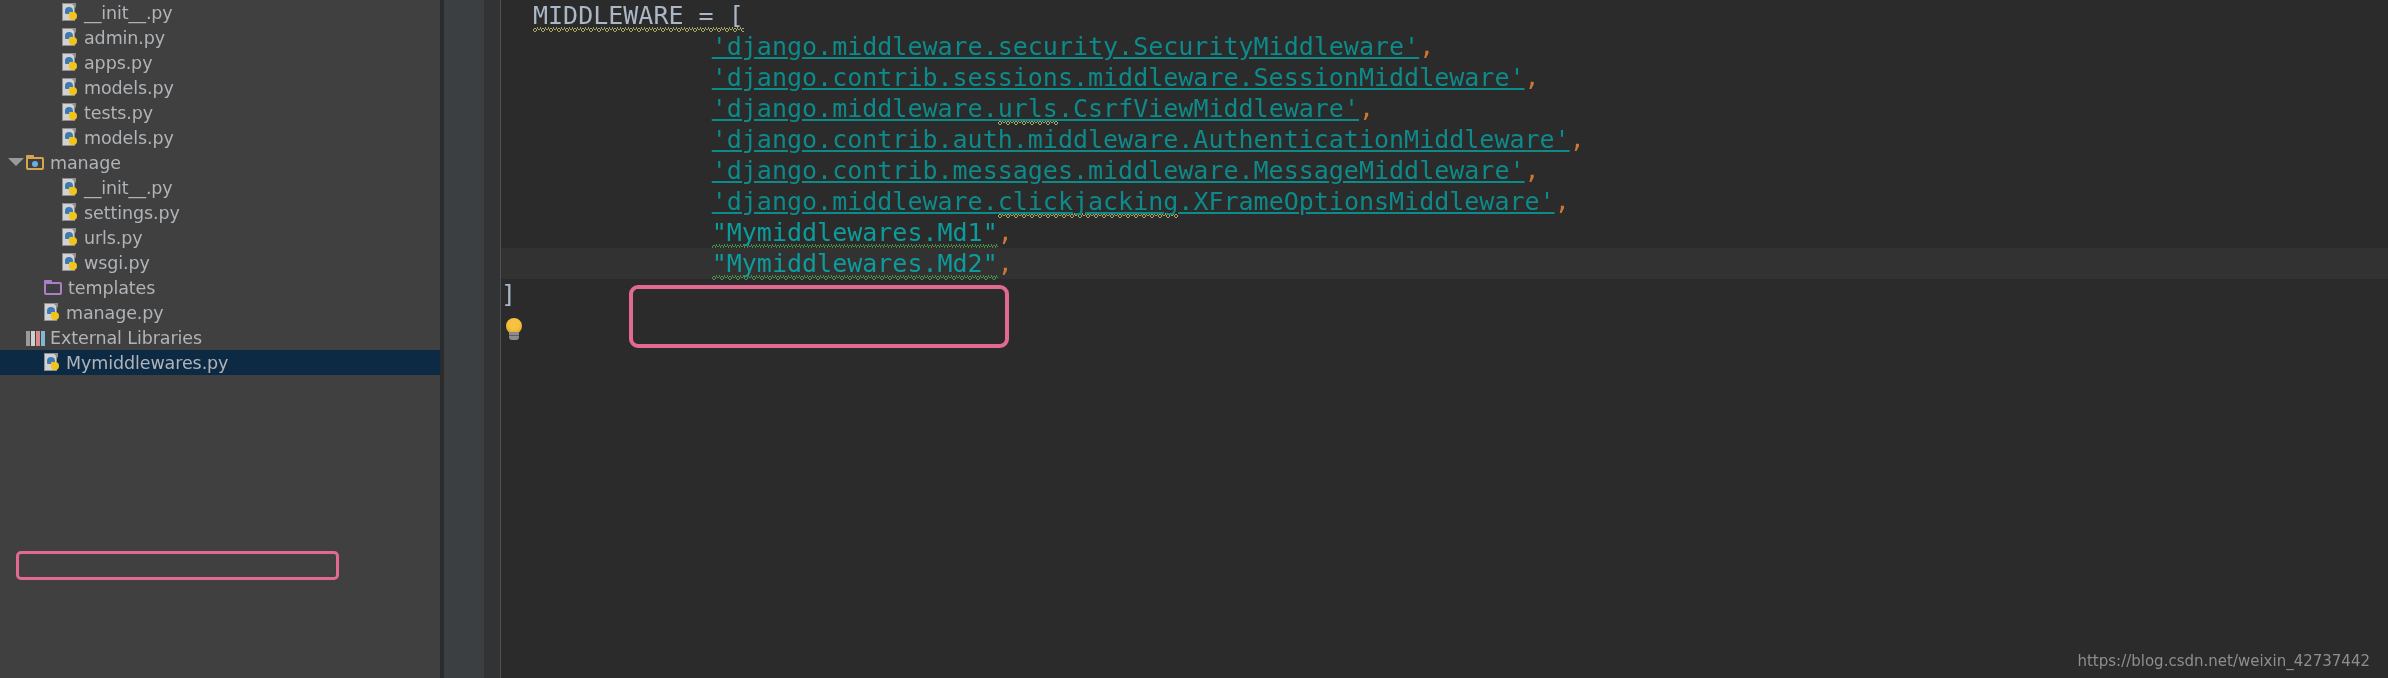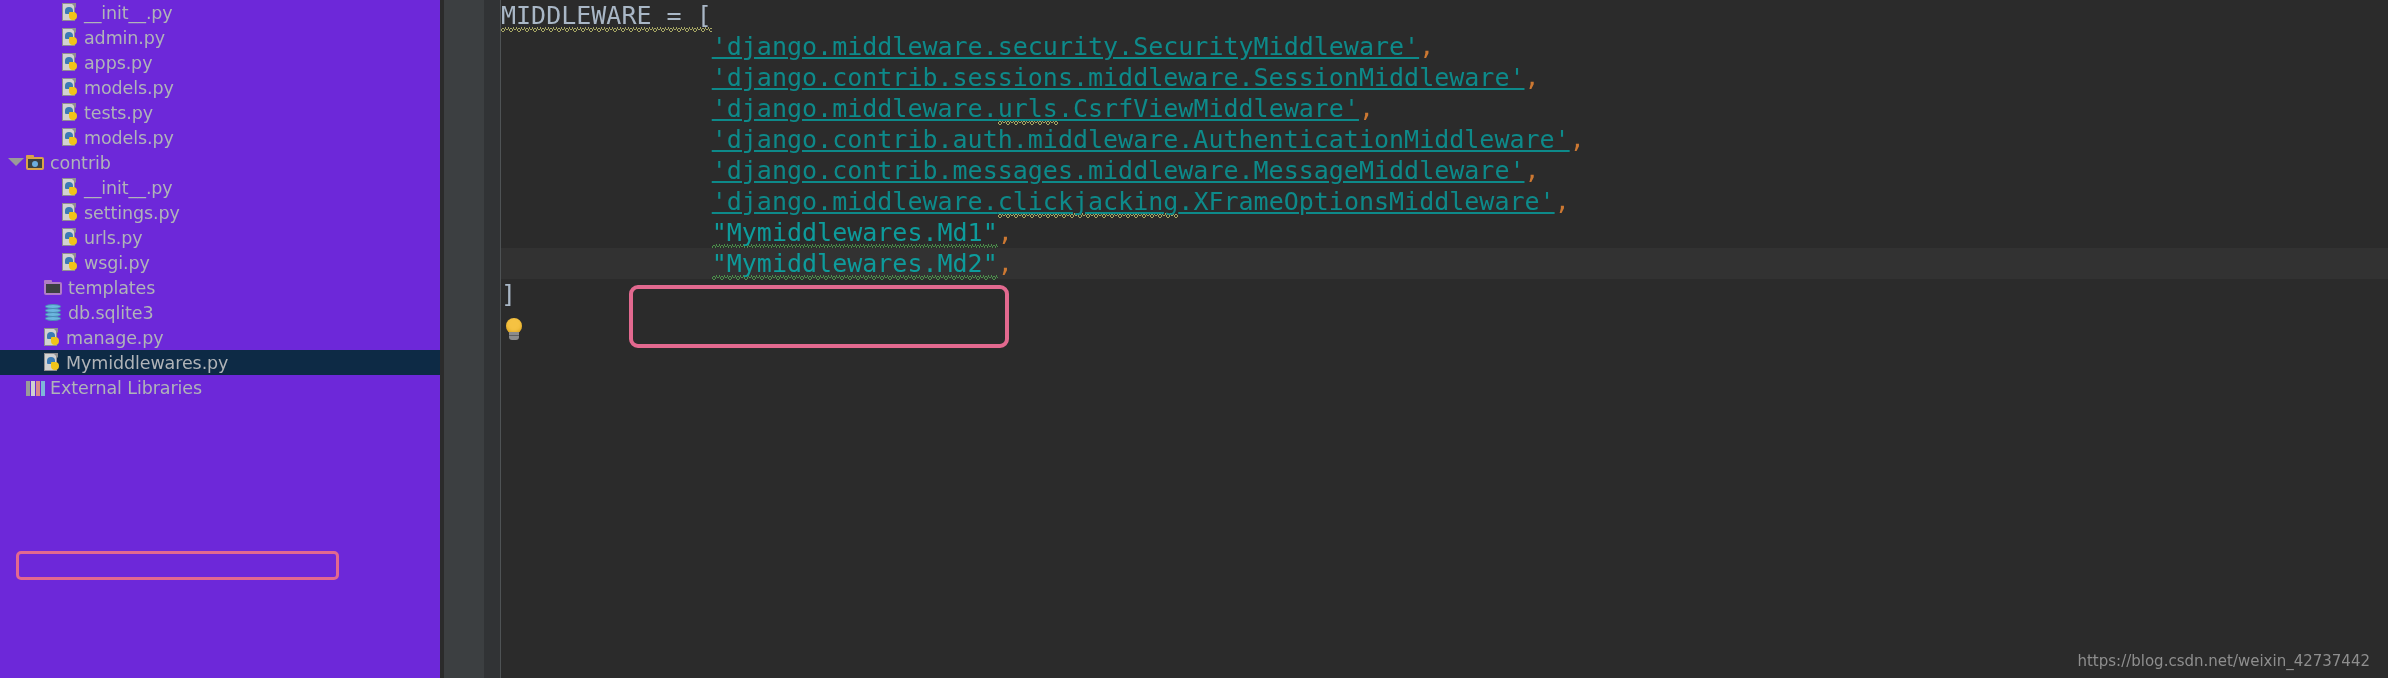--- a/index.html
+++ b/index.html
@@ -7,21 +7,21 @@
     width:2388px;height:678px;overflow:hidden;
     background:#2b2b2b;
     font-family:"DejaVu Sans","Liberation Sans",sans-serif;
     -webkit-font-smoothing:antialiased;
   }
   #app{position:relative;width:2388px;height:678px;}
 
   
   #sidebar{
     position:absolute;left:0;top:0;width:440px;height:678px;
-    background:#6d28d9;overflow:hidden;
+    background:#404040;overflow:hidden;
   }
   .tree-row{
     position:relative;height:25px;line-height:25px;
     white-space:nowrap;color:#a9b7c6;font-size:17.5px;
     font-family:"DejaVu Sans","Liberation Sans",sans-serif;
     color:#b0b4b8;
   }
   .tree-row .lbl{vertical-align:middle;letter-spacing:-0.1px;}
   .tree-row.selected{background:#0d2a45;}
   .arrow{
@@ -98,21 +98,21 @@
   #editor{
     position:absolute;left:501px;top:0;right:0;height:678px;
     background:#2b2b2b;overflow:hidden;
   }
   .code-line{
     position:relative;height:31px;line-height:31px;white-space:pre;
     font-family:"DejaVu Sans Mono","Liberation Mono",monospace;
     font-size:25px;color:#a9b7c6;letter-spacing:0px;
   }
   .code-line.current{background:#323232;}
-  .kw{color:#a9b7c6;}
+  .kw{color:#a9b7c6;margin-left:32px;}
   .str{color:#0d8a8a;text-decoration:underline;}
   .str2{color:#0d9c9c;}
   .punct{color:#cc7832;}
   .brk{color:#a9b7c6;}
   
   .sq-yellow{
     background-image:
       radial-gradient(circle at 2px 3px, rgba(0,0,0,0) 1.4px, #b5b56a 1.6px, rgba(0,0,0,0) 2.1px),
       radial-gradient(circle at 6px 1px, rgba(0,0,0,0) 1.4px, #b5b56a 1.6px, rgba(0,0,0,0) 2.1px);
     background-size:8px 5px;background-repeat:repeat-x;
@@ -162,30 +162,29 @@
 <div id="app">
 
   <div id="sidebar">
     <div id="tree-list">
         <div class="tree-row"><span style="display: inline-block; width: 62px;"></span><span class="ico ico-py"><span class="page"></span><span class="fold"></span><span class="sb"></span><span class="sy"></span></span><span class="lbl">__init__.py</span></div>
         <div class="tree-row"><span style="display: inline-block; width: 62px;"></span><span class="ico ico-py"><span class="page"></span><span class="fold"></span><span class="sb"></span><span class="sy"></span></span><span class="lbl">admin.py</span></div>
         <div class="tree-row"><span style="display: inline-block; width: 62px;"></span><span class="ico ico-py"><span class="page"></span><span class="fold"></span><span class="sb"></span><span class="sy"></span></span><span class="lbl">apps.py</span></div>
         <div class="tree-row"><span style="display: inline-block; width: 62px;"></span><span class="ico ico-py"><span class="page"></span><span class="fold"></span><span class="sb"></span><span class="sy"></span></span><span class="lbl">models.py</span></div>
         <div class="tree-row"><span style="display: inline-block; width: 62px;"></span><span class="ico ico-py"><span class="page"></span><span class="fold"></span><span class="sb"></span><span class="sy"></span></span><span class="lbl">tests.py</span></div>
         <div class="tree-row"><span style="display: inline-block; width: 62px;"></span><span class="ico ico-py"><span class="page"></span><span class="fold"></span><span class="sb"></span><span class="sy"></span></span><span class="lbl">models.py</span></div>
-        <div class="tree-row"><span class="arrow"></span><span style="display: inline-block; width: 26px;"></span><span class="ico ico-folder orange"><span class="tab"></span><span class="body"></span><span class="dot"></span></span><span class="lbl">contrib</span></div>
+        <div class="tree-row"><span class="arrow"></span><span style="display: inline-block; width: 26px;"></span><span class="ico ico-folder orange"><span class="tab"></span><span class="body"></span><span class="dot"></span></span><span class="lbl">manage</span></div>
         <div class="tree-row"><span style="display: inline-block; width: 62px;"></span><span class="ico ico-py"><span class="page"></span><span class="fold"></span><span class="sb"></span><span class="sy"></span></span><span class="lbl">__init__.py</span></div>
         <div class="tree-row"><span style="display: inline-block; width: 62px;"></span><span class="ico ico-py"><span class="page"></span><span class="fold"></span><span class="sb"></span><span class="sy"></span></span><span class="lbl">settings.py</span></div>
         <div class="tree-row"><span style="display: inline-block; width: 62px;"></span><span class="ico ico-py"><span class="page"></span><span class="fold"></span><span class="sb"></span><span class="sy"></span></span><span class="lbl">urls.py</span></div>
         <div class="tree-row"><span style="display: inline-block; width: 62px;"></span><span class="ico ico-py"><span class="page"></span><span class="fold"></span><span class="sb"></span><span class="sy"></span></span><span class="lbl">wsgi.py</span></div>
         <div class="tree-row"><span style="display: inline-block; width: 44px;"></span><span class="ico ico-folder purple"><span class="tab"></span><span class="body"></span></span><span class="lbl">templates</span></div>
-        <div class="tree-row"><span style="display: inline-block; width: 44px;"></span><span class="ico ico-db"><i></i><i></i><i></i><i></i></span><span class="lbl">db.sqlite3</span></div>
         <div class="tree-row"><span style="display: inline-block; width: 44px;"></span><span class="ico ico-py"><span class="page"></span><span class="fold"></span><span class="sb"></span><span class="sy"></span></span><span class="lbl">manage.py</span></div>
+        <div class="tree-row"><span style="display: inline-block; width: 26px;"></span><span class="ico ico-lib"><i></i><i></i><i></i><i></i></span><span class="lbl">External Libraries</span></div>
         <div class="tree-row selected"><span style="display: inline-block; width: 44px;"></span><span class="ico ico-py"><span class="page"></span><span class="fold"></span><span class="sb"></span><span class="sy"></span></span><span class="lbl">Mymiddlewares.py</span></div>
-        <div class="tree-row"><span style="display: inline-block; width: 26px;"></span><span class="ico ico-lib"><i></i><i></i><i></i><i></i></span><span class="lbl">External Libraries</span></div>
       </div>
     <div id="sidebar-annot"></div>
   </div>
 
   <div id="divider"></div>
   <div id="gutter-left"></div>
   <div id="gutter"></div>
   <div id="gutter-line"></div>
 
   <div id="editor">

